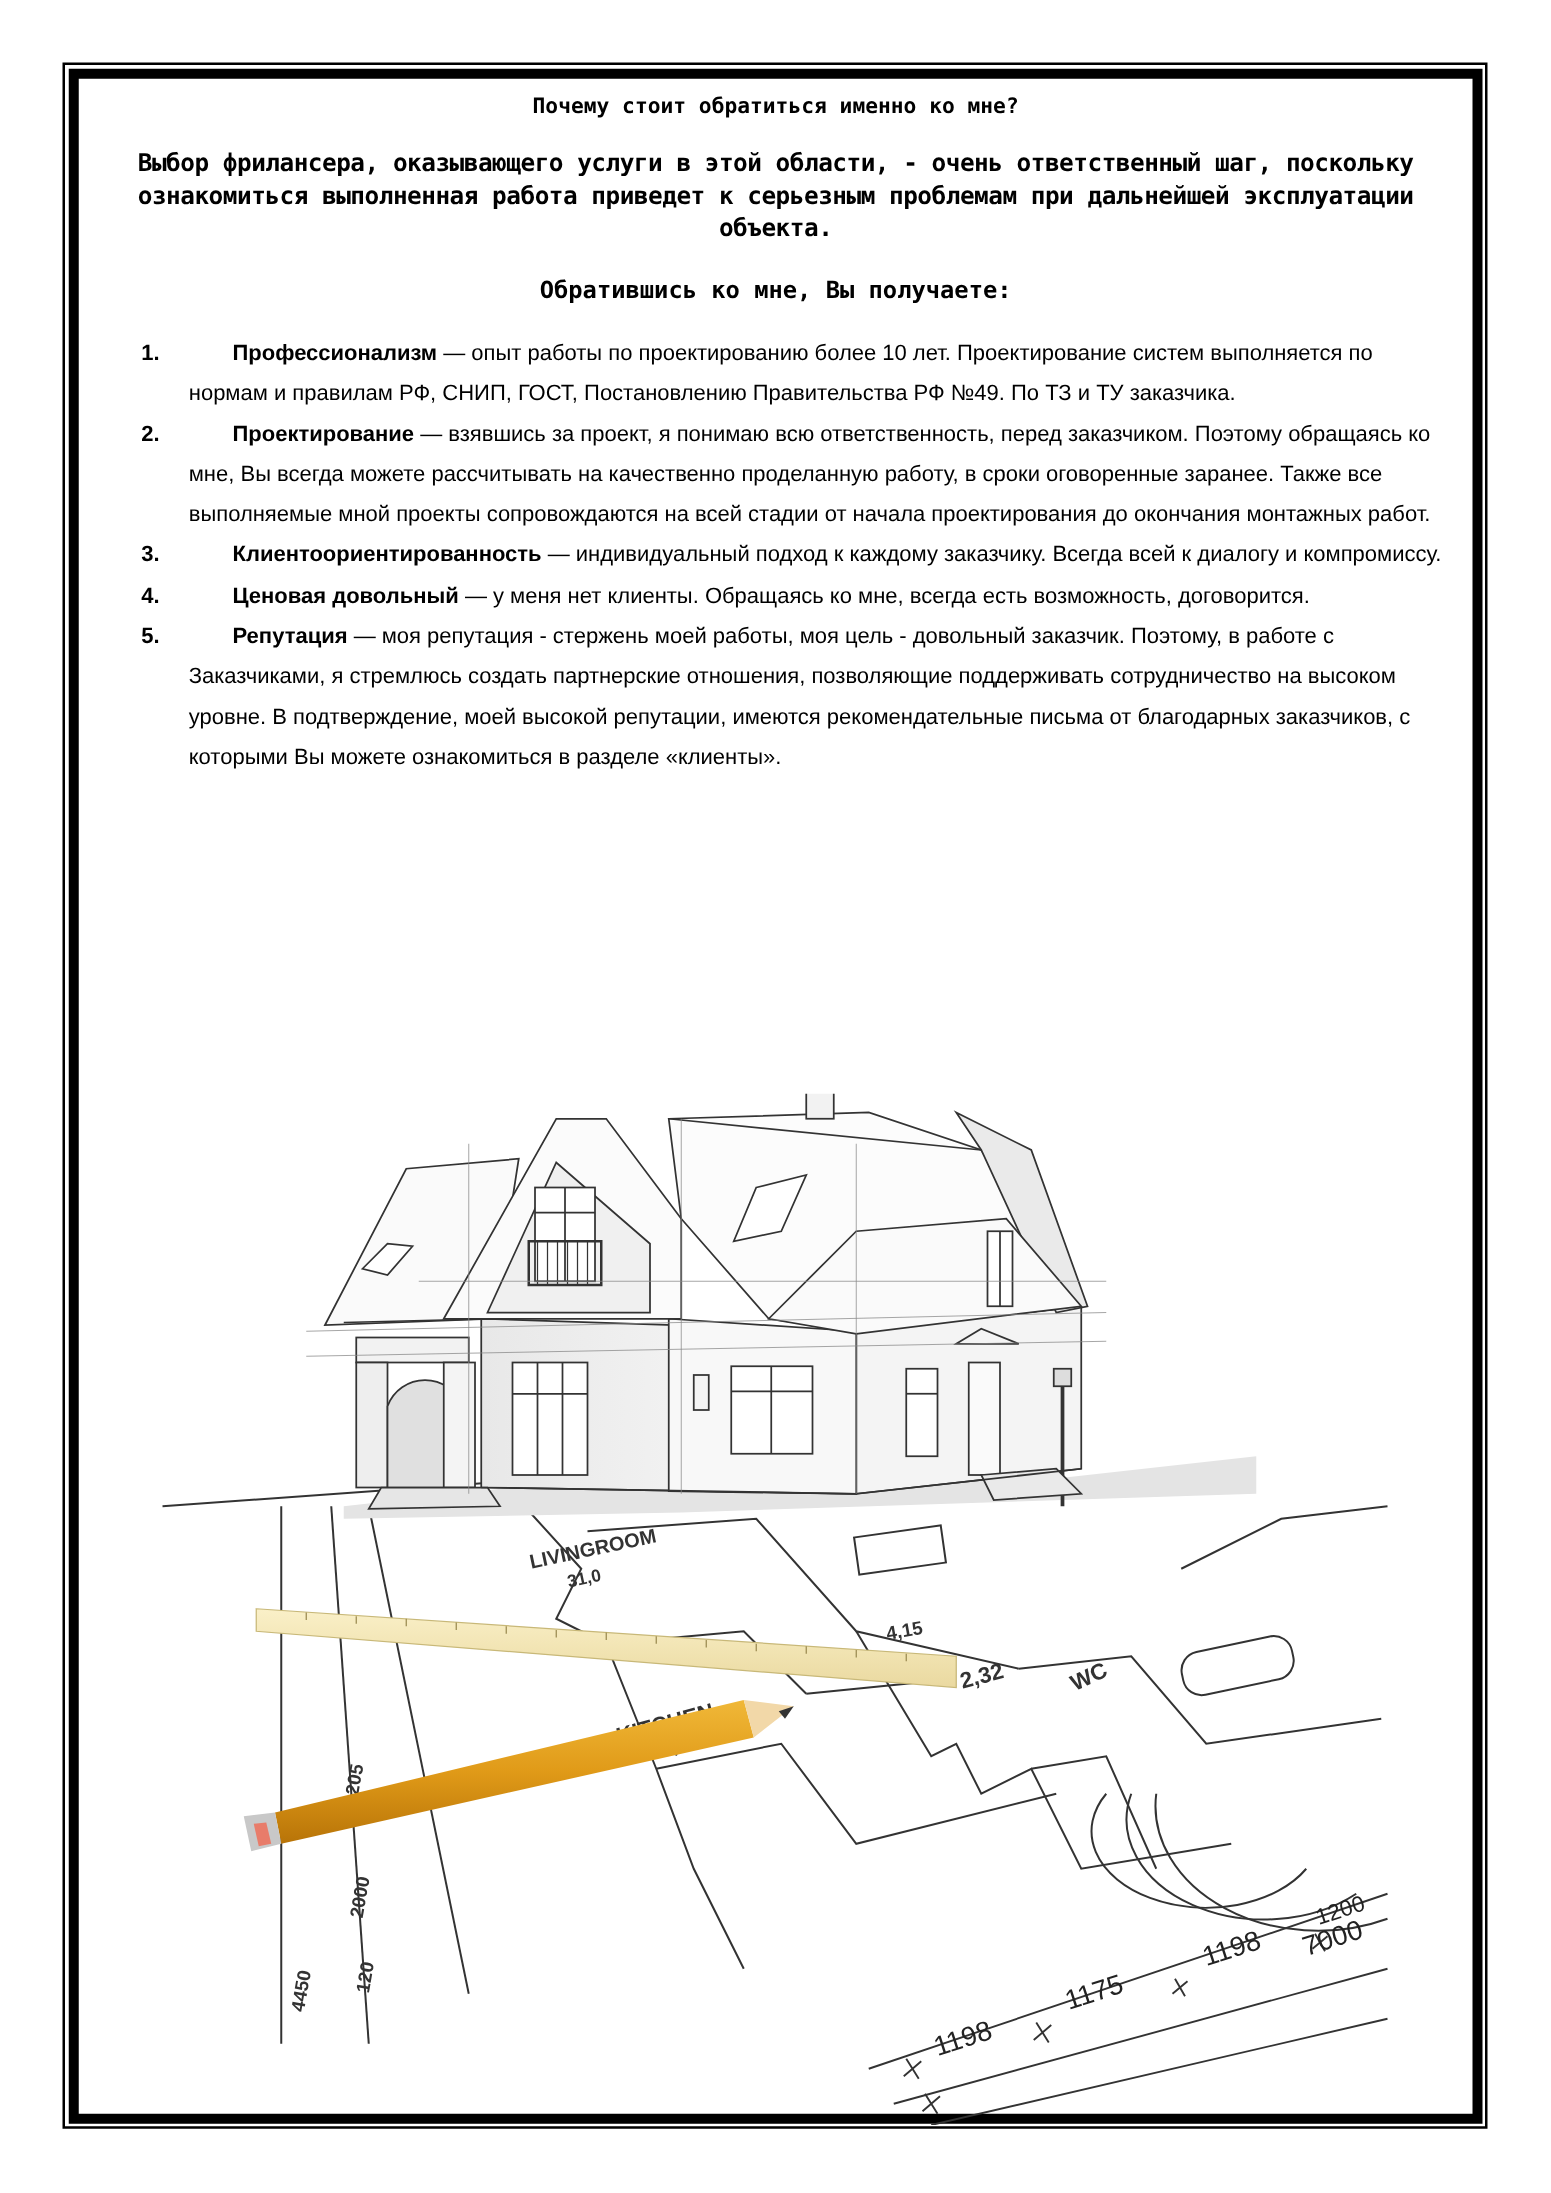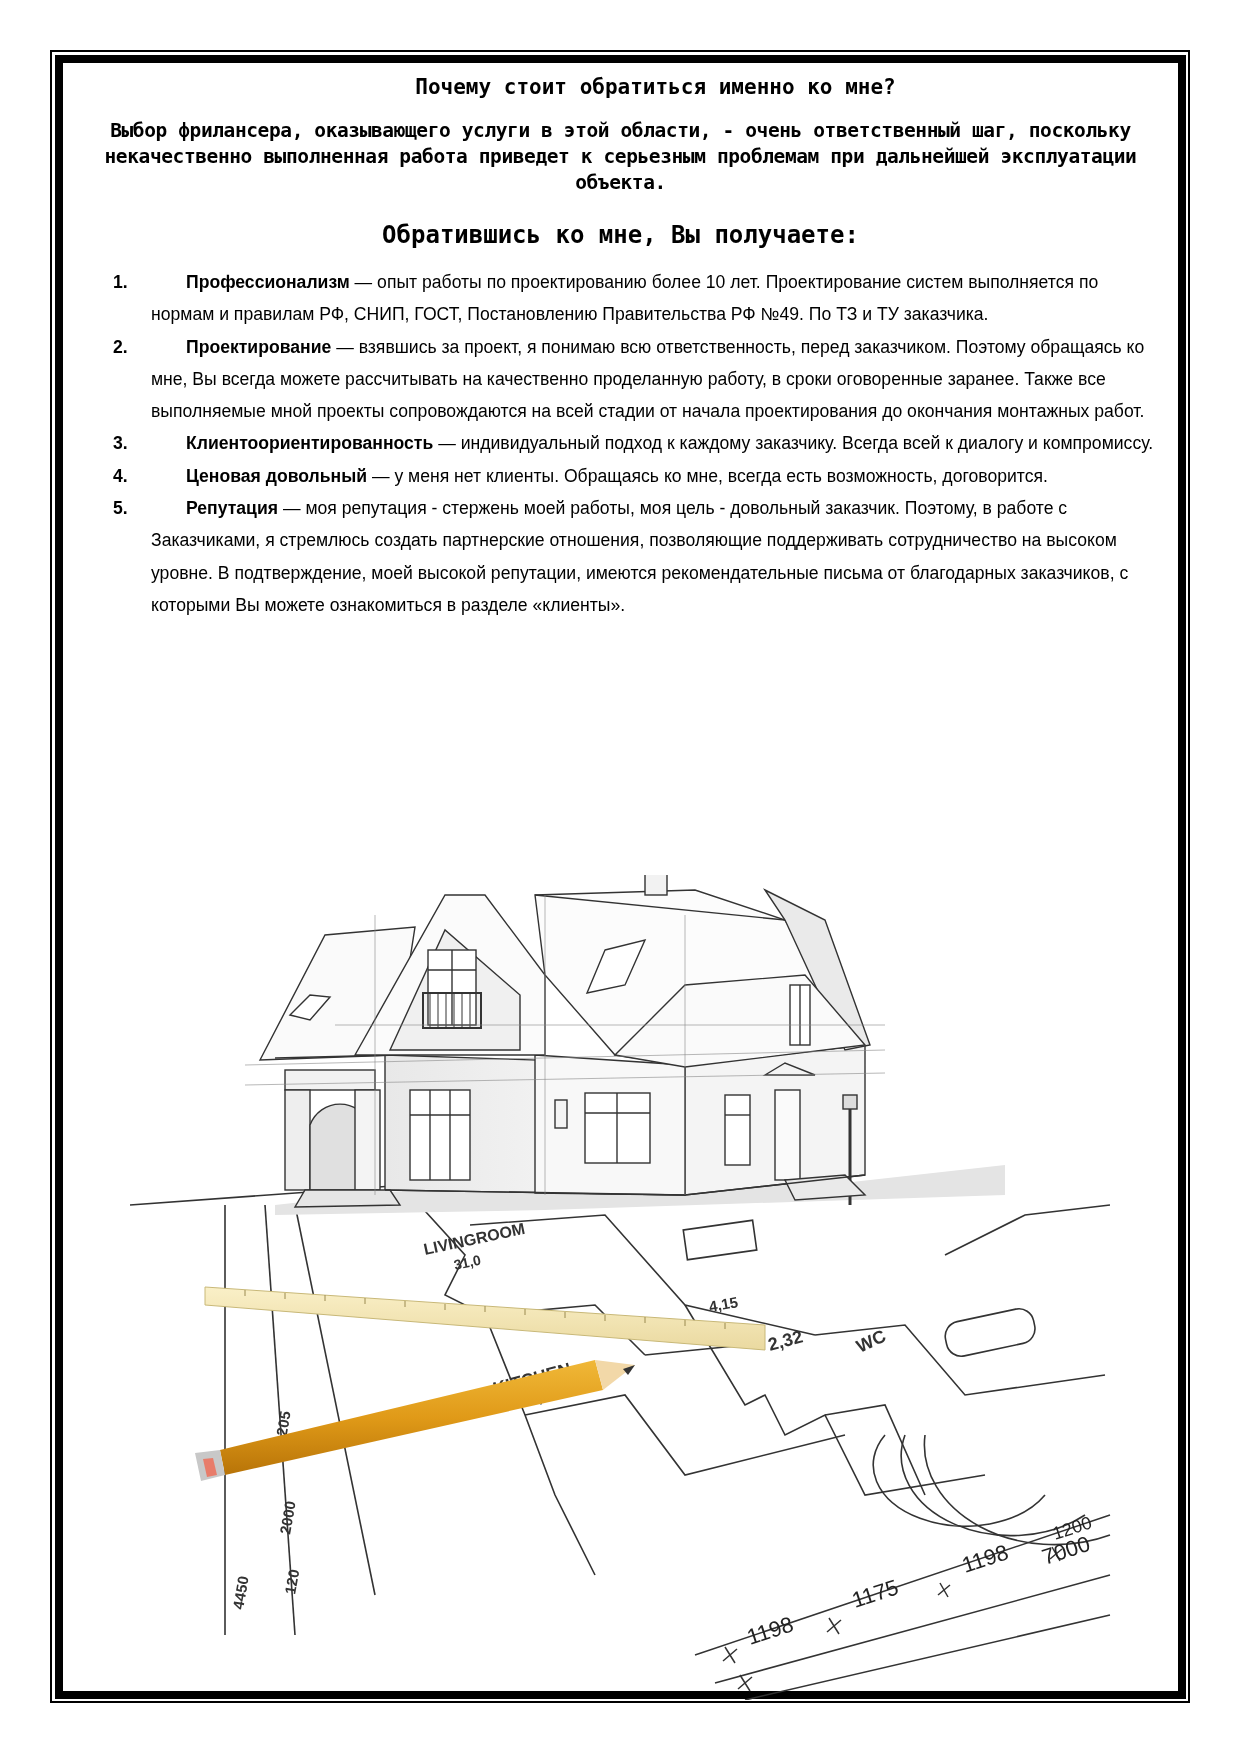--- a/index.html
+++ b/index.html
@@ -1,38 +1,38 @@
 <!DOCTYPE html>
 <html><head>
 <meta charset="utf-8">
 <style>
   html, body { margin:0; padding:0; background:#ffffff; }
   body { width:1241px; height:1754px; position:relative; overflow:hidden; }
   .frame-outer { position:absolute; left:50px; top:50px; width:1140px; height:1653px; border:2px solid #000; box-sizing:border-box; }
   .frame-inner { position:absolute; left:55px; top:55px; width:1131px; height:1644px; border:8px solid #000; box-sizing:border-box; }
   .content { position:absolute; left:63px; top:63px; width:1115px; }
   .mono { font-family:"DejaVu Sans Mono","Liberation Mono",monospace; font-weight:bold; color:#000; text-align:center; }
-  .title { position:absolute; top:12px; left:0; width:1115px; font-size:21px;padding-left:35px; }
+  .title { position:absolute; top:12px; left:0; width:1115px; font-size:17px; }
   .intro { position:absolute; top:55px; left:8px; width:1099px; font-size:19.5px; line-height:26px; letter-spacing:-0.4px; }
-  .subtitle { position:absolute; top:158px; left:0; width:1115px; font-size:24px; }
+  .subtitle { position:absolute; top:158px; left:0; width:1115px; font-size:19px; }
   ol.benefits { position:absolute; top:203px; left:0; margin:0; padding:0; list-style:none; width:1115px; }
   ol.benefits li { position:relative; padding-left:88px; padding-right:20px; font-family:"Liberation Sans","DejaVu Sans",sans-serif; font-size:17.6px; line-height:32.3px; color:#000; }
   ol.benefits li .num { position:absolute; left:50px; top:0; font-weight:bold; }
   ol.benefits li b { font-weight:bold;margin-left:35px; }
   .illustration { position:absolute; left:125px; top:875px; width:990px; height:825px; }
 </style>
 </head>
 <body>
 
 <div class="frame-outer"></div>
 <div class="frame-inner"></div>
 
 <div class="content">
   <div class="mono title">Почему стоит обратиться именно ко мне?</div>
-  <div class="mono intro">Выбор фрилансера, оказывающего услуги в этой области, - очень ответственный шаг, поскольку некачественно выполненная работа приведет к серьезным проблемам при дальнейшей эксплуатации объекта.</div>
+  <div class="mono intro">Выбор фрилансера, оказывающего услуги в этой области, - очень ответственный шаг, поскольку ознакомиться выполненная работа приведет к серьезным проблемам при дальнейшей эксплуатации объекта.</div>
   <div class="mono subtitle">Обратившись ко мне, Вы получаете:</div>
 
   <ol class="benefits">
     <li>
       <span class="num">1.</span><b>Профессионализм</b><span> — </span><span>опыт работы по проектированию более 10 лет.  Проектирование систем выполняется по нормам и правилам РФ, СНИП, ГОСТ, Постановлению Правительства РФ №49.  По ТЗ и ТУ заказчика.</span>
     </li>
     <li>
       <span class="num">2.</span><b>Проектирование</b><span> — </span><span>взявшись за проект, я понимаю всю ответственность, перед заказчиком. Поэтому обращаясь ко мне, Вы всегда можете рассчитывать на качественно проделанную работу, в сроки оговоренные заранее. Также все выполняемые мной проекты сопровождаются на всей стадии от начала проектирования до окончания монтажных работ.</span>
     </li>
     <li>

